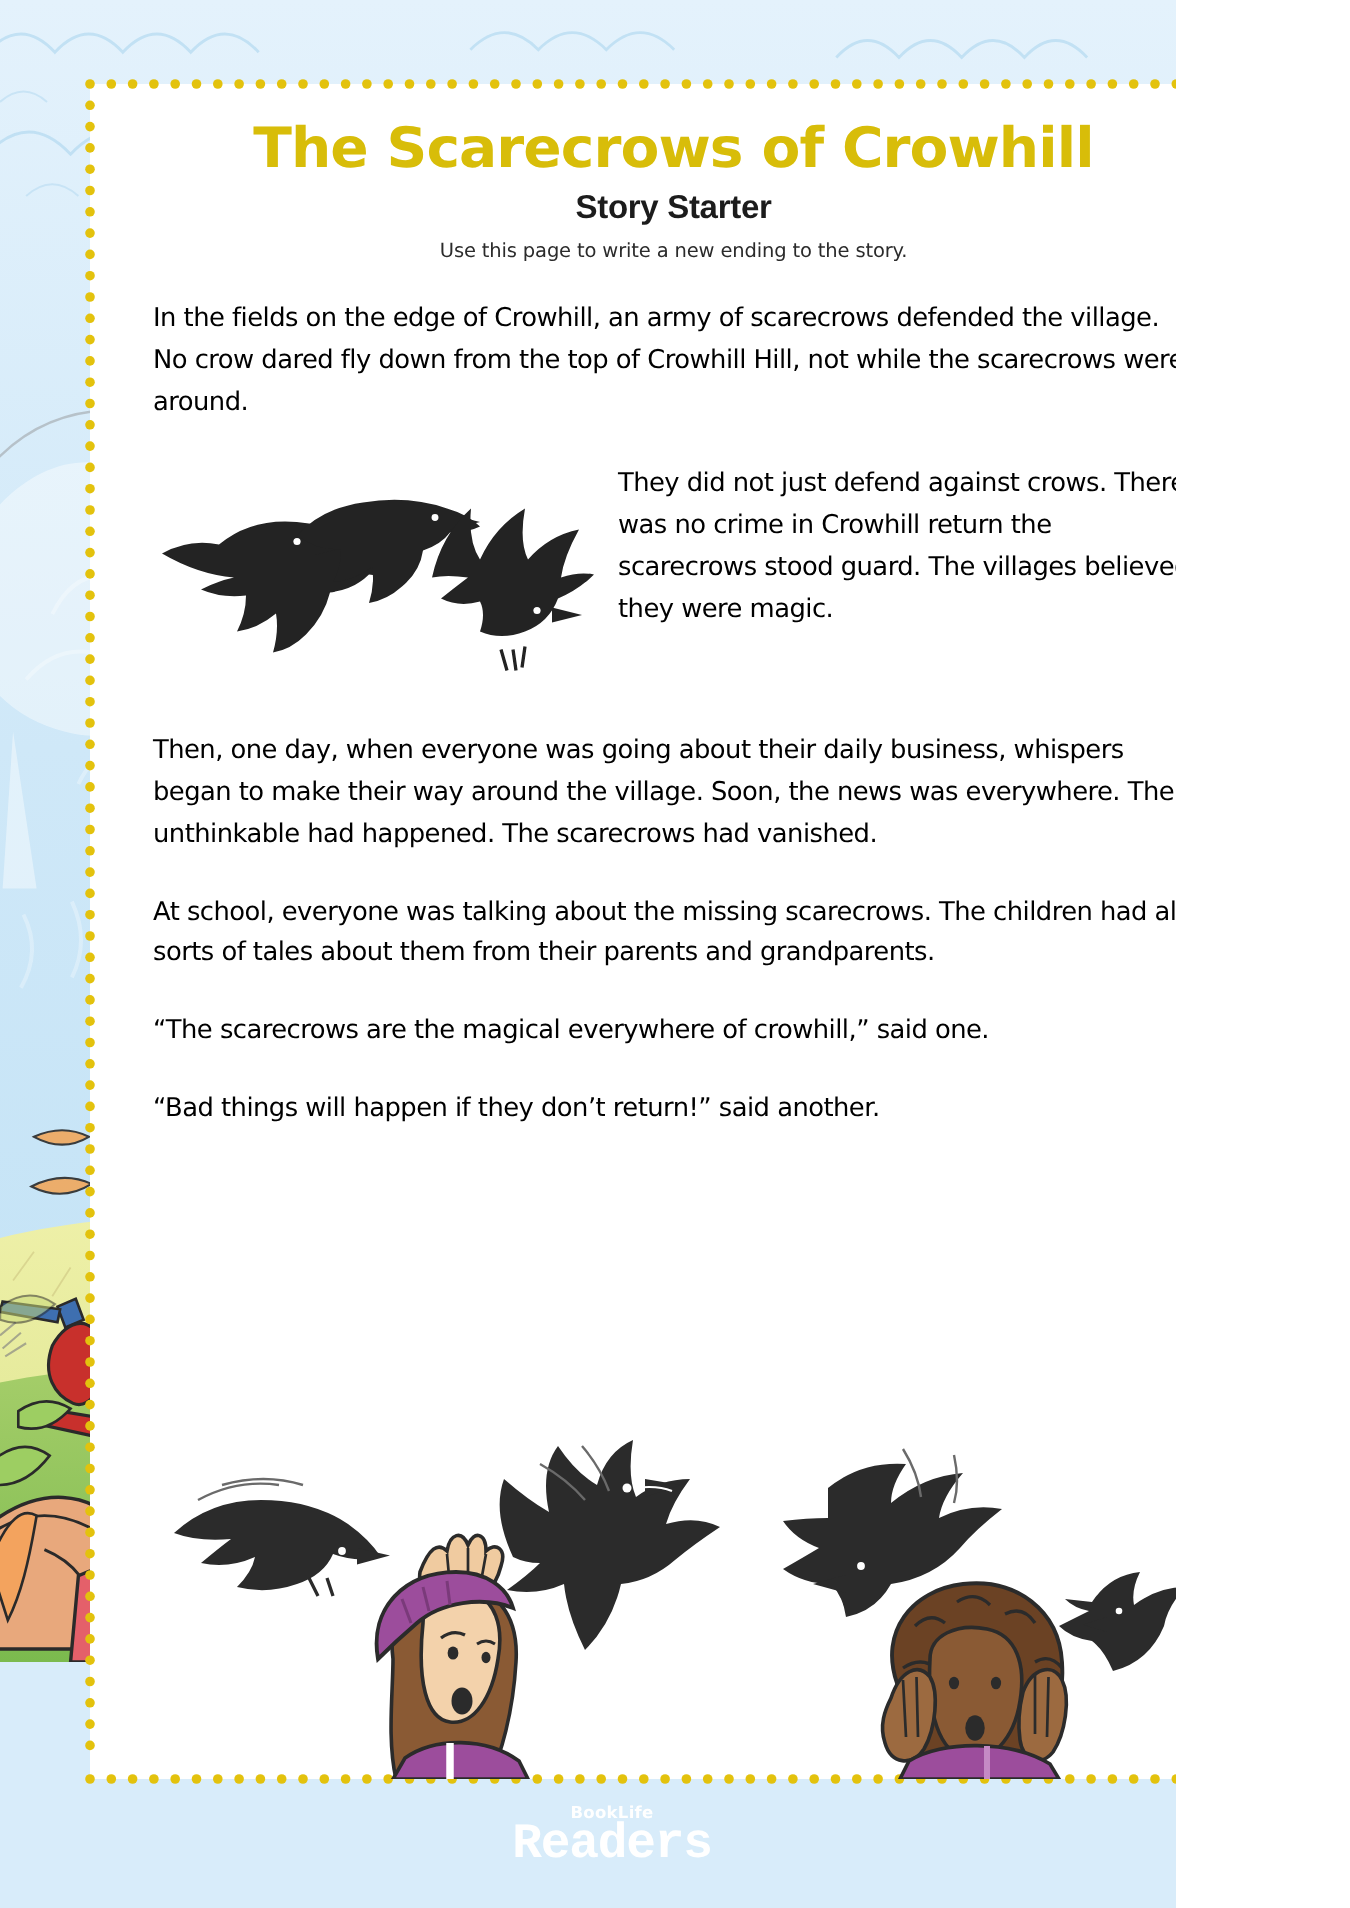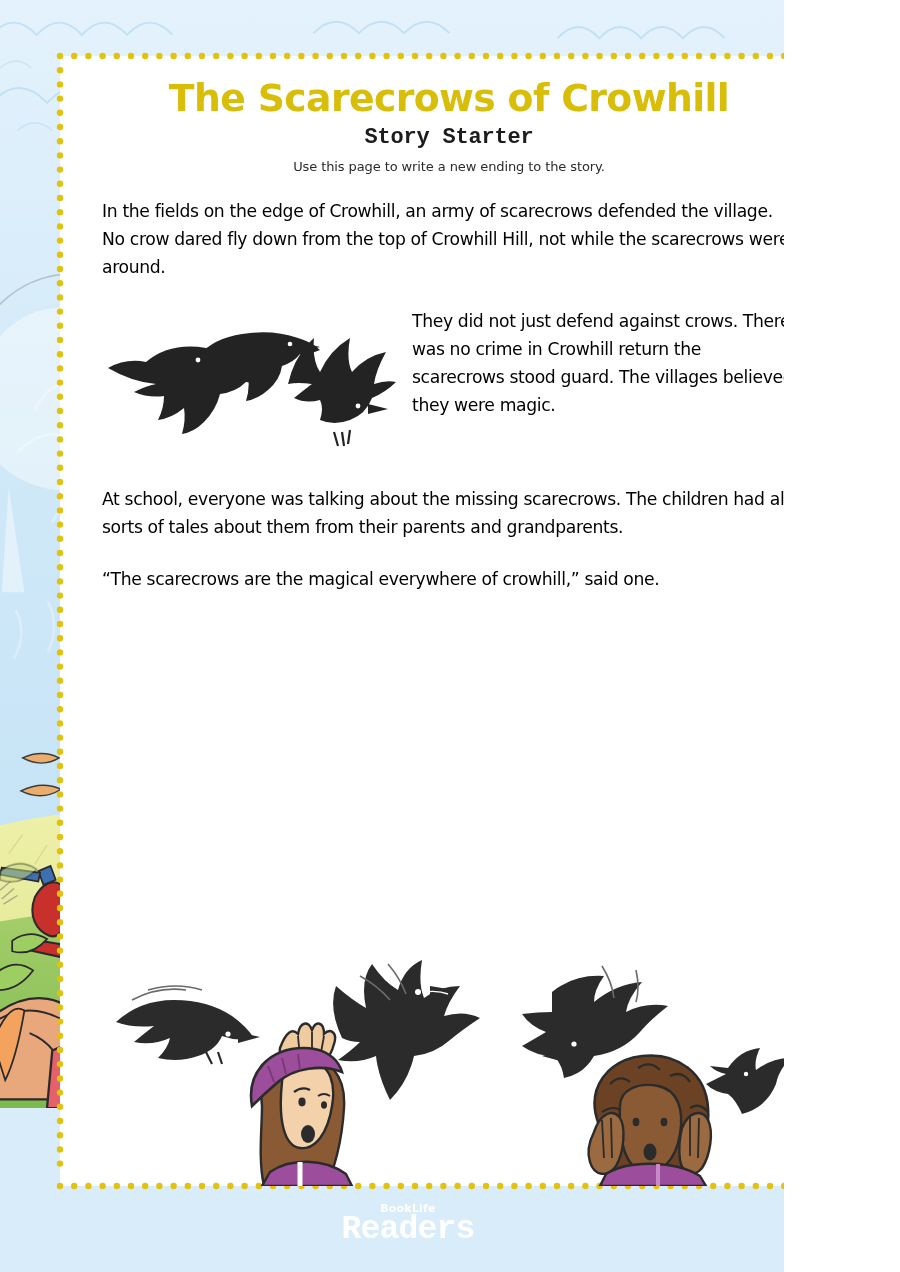--- a/index.html
+++ b/index.html
@@ -61,21 +61,21 @@
     font-weight: bold;
     font-size: 37px;
     letter-spacing: -0.6px;
     color: #d8bd09;
     line-height: 1.12;
     transform: scaleX(1.02);
   }
 
   .subtitle {
     text-align: center;
-    font-family: Liberation Mono, monospace;
+    font-family: Liberation Sans, sans-serif;
     font-weight: bold;
     font-size: 22px;
     color: #1c1c1c;
     margin-top: 6px;
     letter-spacing: -0.2px;
   }
 
   .instruction {
     text-align: center;
     font-family: "DejaVu Sans", sans-serif;
@@ -608,25 +608,27 @@
                        q4 -12 0 -20 q-14 4 -26 -2 q10 -8 18 -14 q-14 -2 -24 -0 Z"></path>
               <circle cx="256" cy="94" r="2.4" fill="#fff"></circle>
               <path d="M266 92 l20 5 l-20 5 Z"></path>
               <path d="M232 120 l4 14 M240 120 l2 14 M248 118 l-2 14" stroke="#232323" stroke-width="2.2" fill="none"></path>
             </g>
           </svg>
         </div>
         <p class="body-text">They did not just defend against crows. There was no crime in Crowhill return the scarecrows stood guard. The villages believed they were magic.</p>
       </div>
 
+      <p class="body-text para">Then, one day, when everyone was going about their daily business, whispers began to make their way around the village. Soon, the news was everywhere. The unthinkable had happened. The scarecrows had vanished.</p>
 
       <p class="body-text para">At school, everyone was talking about the missing scarecrows. The children had all sorts of tales about them from their parents and grandparents.</p>
 
       <p class="body-text para">“The scarecrows are the magical everywhere of crowhill,” said one.</p>
 
+      <p class="body-text para">“Bad things will happen if they don’t return!” said another.</p>
 
 
       <div class="bottom-art">
         <svg viewBox="0 0 722 230" width="100%" height="230" preserveAspectRatio="xMidYMax meet" aria-hidden="true">
           <g fill="#2b2b2b">
 
             <path d="M14 66 q24 -22 58 -22 q34 0 58 16 q14 10 22 22 q-16 4 -32 -2 q-6 14 -24 20
                      q-20 7 -40 2 q10 -10 12 -20 q-18 8 -36 4 q12 -10 20 -16 q-22 2 -38 -4 Z"></path>
             <path d="M30 44 q26 -14 54 -10 M46 34 q28 -8 54 0" stroke="#6a6a6a" stroke-width="1.6" fill="none"></path>
             <circle cx="126" cy="78" r="2.6" fill="#fff"></circle>

